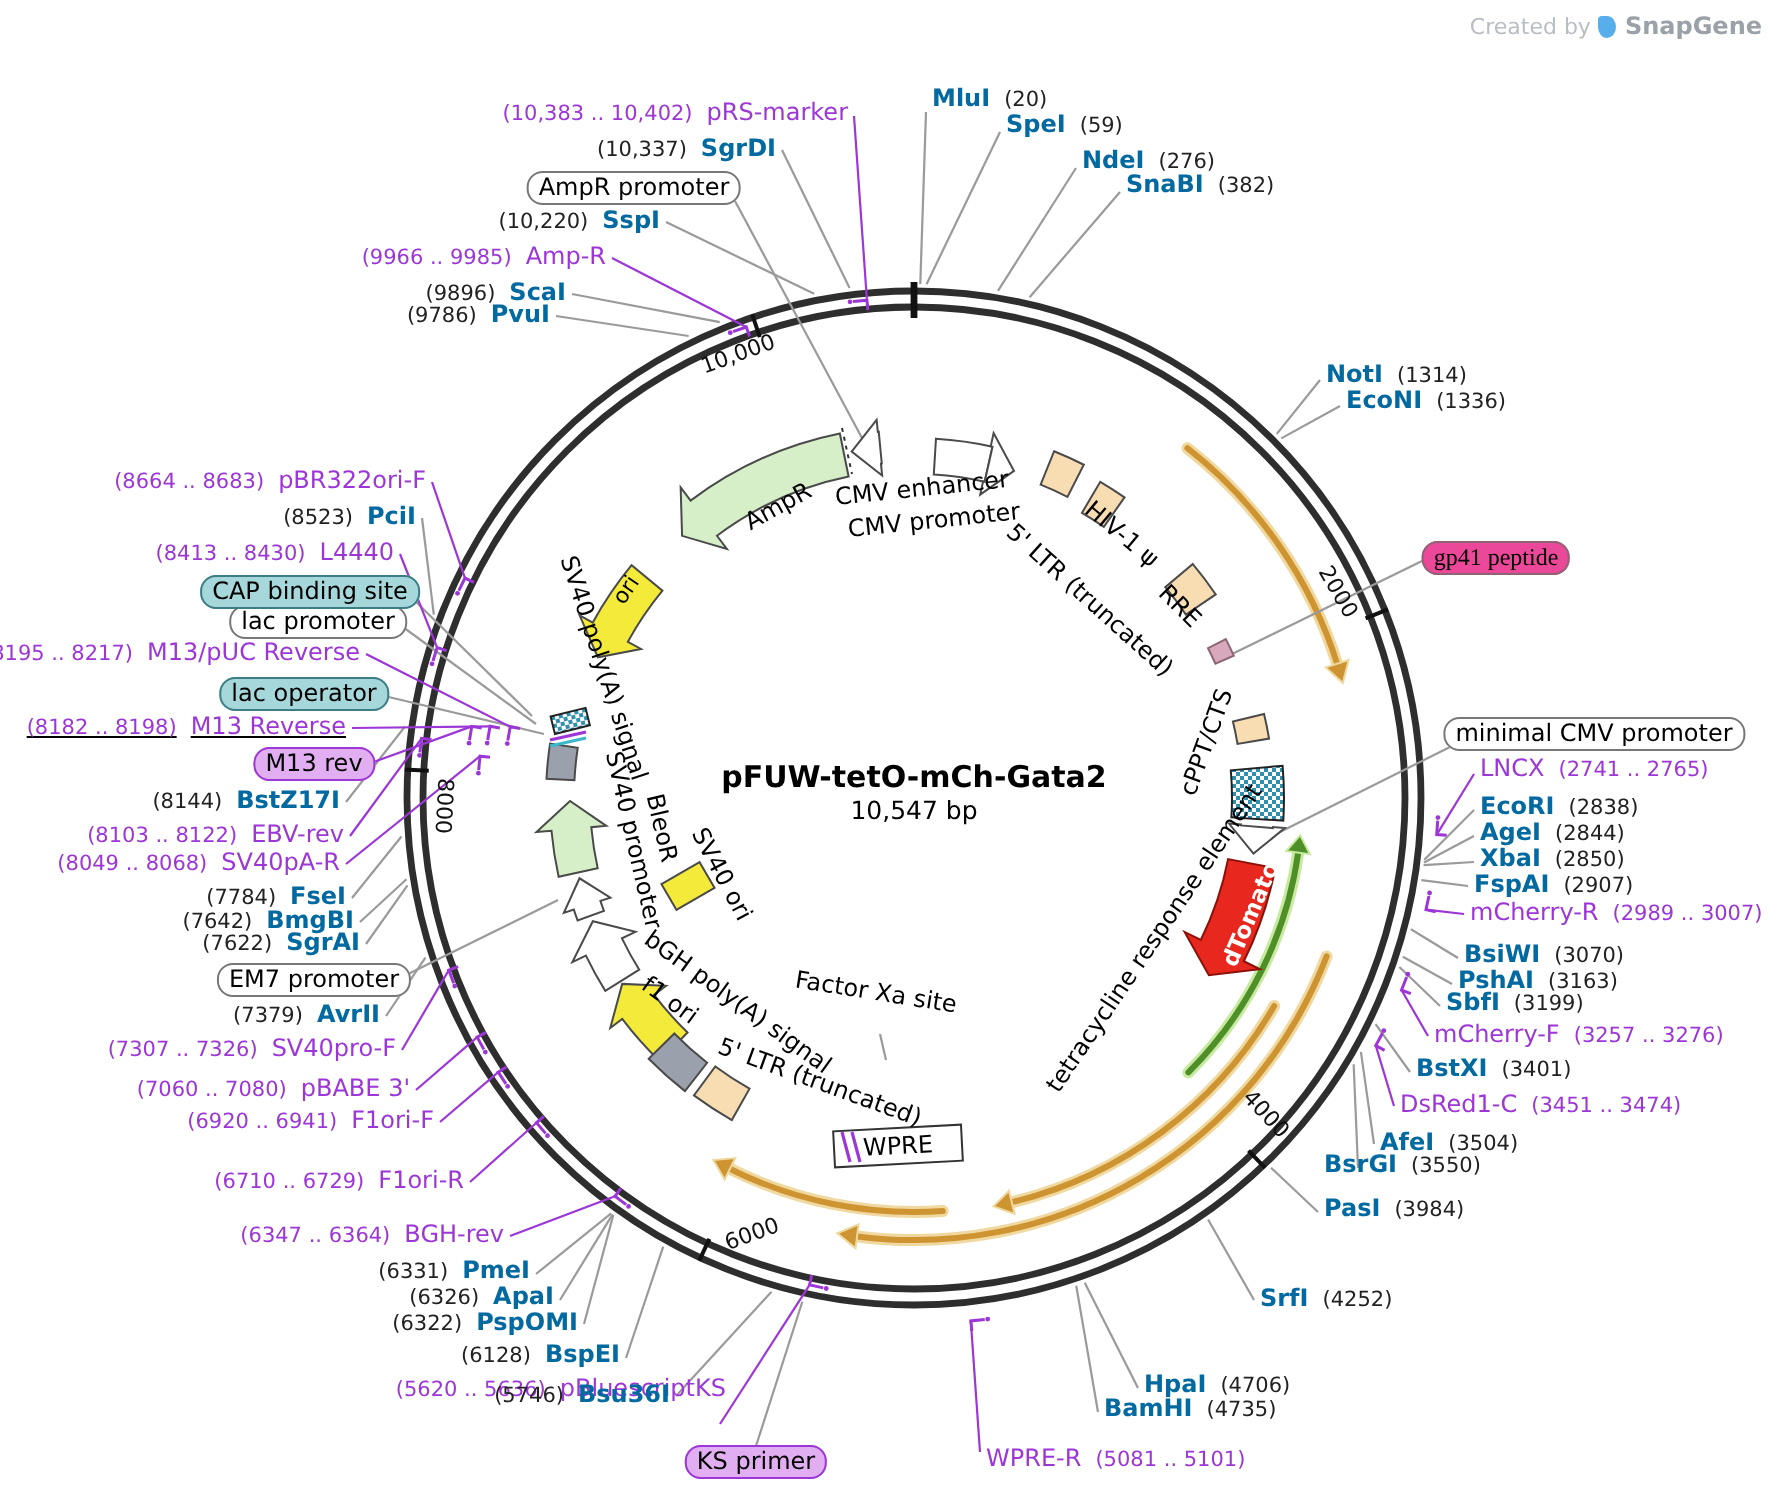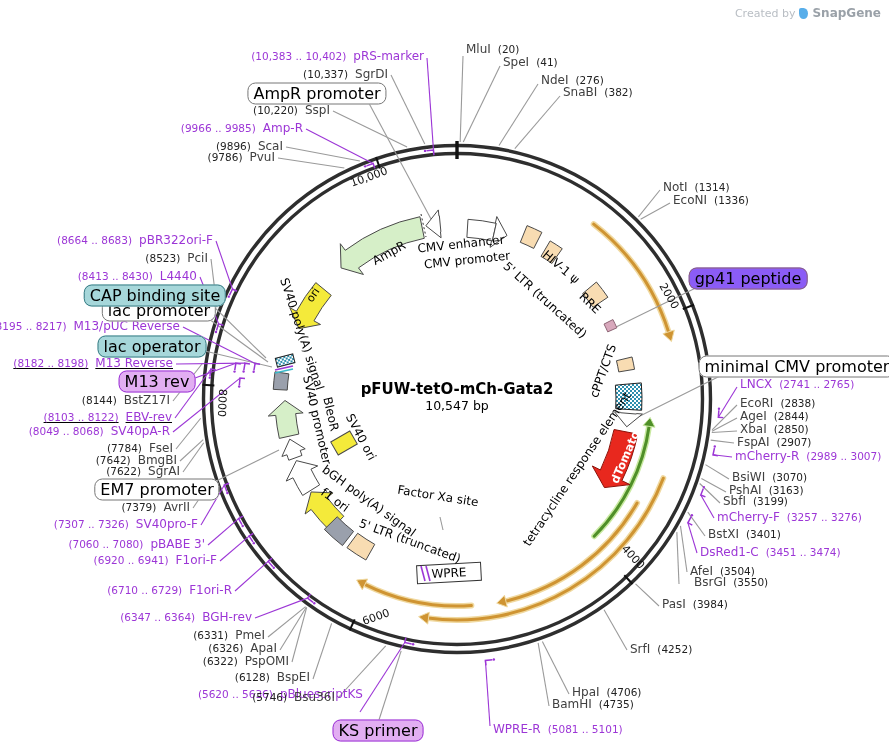--- a/index.html
+++ b/index.html
@@ -1,29 +1,29 @@
 <!DOCTYPE html>
 <html><head>
 <meta charset="utf-8">
 <style>
   html,body{margin:0;padding:0;background:#fff;}
   #stage{position:relative;width:889px;height:750px;background:#fff;overflow:hidden;
          font-family:"DejaVu Sans","Liberation Sans",sans-serif;}
   #map{position:absolute;left:0;top:0;}
   #labels{position:absolute;left:0;top:0;width:889px;height:750px;pointer-events:none;}
   .lbl{position:absolute;white-space:nowrap;font-size:12px;line-height:13px;color:#000;}
-  .lbl .nm{font-weight:normal;color:#404040;}
+  .lbl .nm{font-weight:bold;color:#0369a1;}
   .lbl .ps{font-size:10.5px;color:#222;}
   .lbl.pri .nm{font-weight:normal;color:#9c36d6;}
   .lbl.pri .ps{color:#9c36d6;}
   .lbl .gap{display:inline-block;width:7px;}
-  .bx{border:1px solid #777;border-radius:8px;padding:0px 5px 1px 5px;background:#fff;font-size:16px;}
+  .bx{border:1px solid #777;border-radius:8px;padding:0px 5px 1px 5px;background:#fff;font-size:12px;}
   .bx.teal{background:#a6d7da;border-color:#3d7e86;}
   .bx.purp{background:#e2aef2;border-color:#9c36d6;}
-  .bx.rose{background:#8b5cf6;border-color:#8d6575;}
+  .bx.rose{background:#ec4899;border-color:#8d6575;font-family:Liberation Serif, serif;}
   .rot{position:absolute;white-space:nowrap;font-size:12px;color:#000;transform-origin:center;}
   .tick{font-size:11px;color:#111;}
   .title-line1{font-size:15px;font-weight:bold;}
   .title-line2{font-size:12.5px;}
   #wm{position:absolute;right:8px;top:6px;font-size:11px;color:#b9bec4;display:flex;align-items:center;gap:4px;}
   #wm .drop{width:9px;height:11px;background:#58aeea;border-radius:2px 50% 50% 50%;}
   #wm .brand{color:#9aa1a8;font-weight:bold;font-size:12px;}
   #titleblock{position:absolute;left:457px;top:396px;transform:translate(-50%,-50%);text-align:center;}
 </style>
 </head>
@@ -206,41 +206,41 @@
   </svg>
   <div id="labels">
       <div class="lbl pri" style="top: 50px; right: 465px; text-align: right;"><span class="ps">(10,383 .. 10,402)</span><span class="gap"></span><span class="nm">pRS-marker</span></div>
       <div class="lbl" style="top: 68px; right: 501px; text-align: center; margin-left: 16px;"><span class="ps">(10,337)</span><span class="gap"></span><span class="nm">SgrDI</span></div>
       <div class="lbl" style="top: 94px; left: 317px; transform: translate(-50%, -50%);"><span class="bx"><span class="">AmpR promoter</span></span></div>
       <div class="lbl" style="top: 104px; right: 559px; text-align: right;"><span class="ps">(10,220)</span><span class="gap"></span><span class="nm">SspI</span></div>
       <div class="lbl pri" style="top: 122px; right: 586px; text-align: right;"><span class="ps">(9966 .. 9985)</span><span class="gap"></span><span class="nm">Amp-R</span></div>
       <div class="lbl" style="top: 140px; right: 606px; text-align: right;"><span class="ps">(9896)</span><span class="gap"></span><span class="nm">ScaI</span></div>
       <div class="lbl" style="top: 151px; right: 614px; text-align: right;"><span class="ps">(9786)</span><span class="gap"></span><span class="nm">PvuI</span></div>
       <div class="lbl" style="top: 43px; left: 466px;"><span class="nm">MluI</span><span class="gap"></span><span class="ps">(20)</span></div>
-      <div class="lbl" style="top: 56px; left: 503px;"><span class="nm">SpeI</span><span class="gap"></span><span class="ps">(41)</span></div>
+      <div class="lbl" style="top: 56px; left: 503px;"><span class="nm">SpeI</span><span class="gap"></span><span class="ps">(59)</span></div>
       <div class="lbl" style="top: 74px; left: 541px;"><span class="nm">NdeI</span><span class="gap"></span><span class="ps">(276)</span></div>
       <div class="lbl" style="top: 86px; left: 563px;"><span class="nm">SnaBI</span><span class="gap"></span><span class="ps">(382)</span></div>
       <div class="lbl" style="top: 181px; left: 663px;"><span class="nm">NotI</span><span class="gap"></span><span class="ps">(1314)</span></div>
       <div class="lbl" style="top: 194px; left: 673px;"><span class="nm">EcoNI</span><span class="gap"></span><span class="ps">(1336)</span></div>
       <div class="lbl" style="top: 279px; left: 748px; transform: translate(-50%, -50%);"><span class="bx rose"><span class="">gp41 peptide</span></span></div>
       <div class="lbl" style="top: 367px; left: 797px; transform: translate(-50%, -50%);"><span class="bx"><span class="">minimal CMV promoter</span></span></div>
       <div class="lbl pri" style="top: 378px; left: 740px;"><span class="nm">LNCX</span><span class="gap"></span><span class="ps">(2741 .. 2765)</span></div>
       <div class="lbl" style="top: 397px; left: 740px;"><span class="nm">EcoRI</span><span class="gap"></span><span class="ps">(2838)</span></div>
       <div class="lbl" style="top: 410px; left: 740px;"><span class="nm">AgeI</span><span class="gap"></span><span class="ps">(2844)</span></div>
       <div class="lbl" style="top: 423px; left: 740px;"><span class="nm">XbaI</span><span class="gap"></span><span class="ps">(2850)</span></div>
       <div class="lbl" style="top: 436px; left: 737px;"><span class="nm">FspAI</span><span class="gap"></span><span class="ps">(2907)</span></div>
       <div class="lbl pri" style="top: 450px; left: 735px;"><span class="nm">mCherry-R</span><span class="gap"></span><span class="ps">(2989 .. 3007)</span></div>
       <div class="lbl" style="top: 471px; left: 732px;"><span class="nm">BsiWI</span><span class="gap"></span><span class="ps">(3070)</span></div>
       <div class="lbl" style="top: 484px; left: 729px;"><span class="nm">PshAI</span><span class="gap"></span><span class="ps">(3163)</span></div>
       <div class="lbl" style="top: 495px; left: 723px;"><span class="nm">SbfI</span><span class="gap"></span><span class="ps">(3199)</span></div>
       <div class="lbl pri" style="top: 511px; left: 717px;"><span class="nm">mCherry-F</span><span class="gap"></span><span class="ps">(3257 .. 3276)</span></div>
       <div class="lbl" style="top: 528px; left: 708px;"><span class="nm">BstXI</span><span class="gap"></span><span class="ps">(3401)</span></div>
       <div class="lbl pri" style="top: 546px; left: 700px;"><span class="nm">DsRed1-C</span><span class="gap"></span><span class="ps">(3451 .. 3474)</span></div>
       <div class="lbl" style="top: 565px; left: 690px;"><span class="nm">AfeI</span><span class="gap"></span><span class="ps">(3504)</span></div>
-      <div class="lbl" style="top: 576px; left: 694px;"><span class="nm">BsrGI</span><span class="gap"></span><span class="ps">(3550)</span></div>
+      <div class="lbl" style="top: 576px; left: 662px;"><span class="nm">BsrGI</span><span class="gap"></span><span class="ps">(3550)</span></div>
       <div class="lbl" style="top: 598px; left: 662px;"><span class="nm">PasI</span><span class="gap"></span><span class="ps">(3984)</span></div>
       <div class="lbl" style="top: 643px; left: 630px;"><span class="nm">SrfI</span><span class="gap"></span><span class="ps">(4252)</span></div>
       <div class="lbl" style="top: 686px; left: 572px;"><span class="nm">HpaI</span><span class="gap"></span><span class="ps">(4706)</span></div>
       <div class="lbl" style="top: 698px; left: 552px;"><span class="nm">BamHI</span><span class="gap"></span><span class="ps">(4735)</span></div>
       <div class="lbl pri" style="top: 723px; left: 493px;"><span class="nm">WPRE-R</span><span class="gap"></span><span class="ps">(5081 .. 5101)</span></div>
       <div class="lbl" style="top: 731px; left: 378px; transform: translate(-50%, -50%);"><span class="bx purp"><span class="">KS primer</span></span></div>
       <div class="lbl pri" style="top: 688px; right: 526px; "><span class="ps">(5620 .. 5636)</span><span class="gap"></span><span class="nm">pBluescriptKS</span></div>
       <div class="lbl" style="top: 691px; right: 554px; text-align: right;"><span class="ps">(5746)</span><span class="gap"></span><span class="nm">Bsu36I</span></div>
       <div class="lbl" style="top: 671px; right: 579px; text-align: right;"><span class="ps">(6128)</span><span class="gap"></span><span class="nm">BspEI</span></div>
       <div class="lbl" style="top: 655px; right: 600px; text-align: right;"><span class="ps">(6322)</span><span class="gap"></span><span class="nm">PspOMI</span></div>
@@ -250,21 +250,21 @@
       <div class="lbl pri" style="top: 584px; right: 657px; text-align: right;"><span class="ps">(6710 .. 6729)</span><span class="gap"></span><span class="nm">F1ori-R</span></div>
       <div class="lbl pri" style="top: 554px; right: 672px; text-align: right;"><span class="ps">(6920 .. 6941)</span><span class="gap"></span><span class="nm">F1ori-F</span></div>
       <div class="lbl pri" style="top: 538px; right: 684px; text-align: right;"><span class="ps">(7060 .. 7080)</span><span class="gap"></span><span class="nm">pBABE 3'</span></div>
       <div class="lbl pri" style="top: 518px; right: 691px; text-align: right;"><span class="ps">(7307 .. 7326)</span><span class="gap"></span><span class="nm">SV40pro-F</span></div>
       <div class="lbl" style="top: 501px; right: 699px; text-align: center;"><span class="ps">(7379)</span><span class="gap"></span><span class="nm">AvrII</span></div>
       <div class="lbl" style="top: 490px; left: 157px; transform: translate(-50%, -50%);"><span class="bx"><span class="">EM7 promoter</span></span></div>
       <div class="lbl" style="top: 465px; right: 709px; text-align: right;"><span class="ps">(7622)</span><span class="gap"></span><span class="nm">SgrAI</span></div>
       <div class="lbl" style="top: 454px; right: 712px; text-align: right;"><span class="ps">(7642)</span><span class="gap"></span><span class="nm">BmgBI</span></div>
       <div class="lbl" style="top: 442px; right: 716px; text-align: right;"><span class="ps">(7784)</span><span class="gap"></span><span class="nm">FseI</span></div>
       <div class="lbl pri" style="top: 425px; right: 719px; text-align: left;"><span class="ps">(8049 .. 8068)</span><span class="gap"></span><span class="nm">SV40pA-R</span></div>
-      <div class="lbl pri" style="top: 411px; right: 717px; text-align: right; text-decoration: underline;"><span class="ps">(8103 .. 8122)</span><span class="gap"></span><span class="nm">EBV-rev</span></div>
+      <div class="lbl pri" style="top: 411px; right: 717px; text-align: right;"><span class="ps">(8103 .. 8122)</span><span class="gap"></span><span class="nm">EBV-rev</span></div>
       <div class="lbl" style="top: 394px; right: 719px; text-align: right;"><span class="ps">(8144)</span><span class="gap"></span><span class="nm">BstZ17I</span></div>
       <div class="lbl" style="top: 382px; left: 157px; transform: translate(-50%, -50%);"><span class="bx purp"><span class="">M13 rev</span></span></div>
       <div class="lbl pri" style="top: 357px; right: 716px; text-align: right; text-decoration: underline;"><span class="ps">(8182 .. 8198)</span><span class="gap"></span><span class="nm">M13 Reverse</span></div>
       <div class="lbl" style="top: 347px; left: 152px; transform: translate(-50%, -50%);"><span class="bx teal"><span class="">lac operator</span></span></div>
       <div class="lbl pri" style="top: 320px; right: 709px; text-align: right;"><span class="ps">(8195 .. 8217)</span><span class="gap"></span><span class="nm">M13/pUC Reverse</span></div>
       <div class="lbl" style="top: 311px; left: 159px; transform: translate(-50%, -50%);"><span class="bx"><span class="">lac promoter</span></span></div>
       <div class="lbl" style="top: 296px; left: 155px; transform: translate(-50%, -50%);"><span class="bx teal"><span class="">CAP binding site</span></span></div>
       <div class="lbl pri" style="top: 270px; right: 692px; text-align: right;"><span class="ps">(8413 .. 8430)</span><span class="gap"></span><span class="nm">L4440</span></div>
       <div class="lbl" style="top: 252px; right: 681px; text-align: right;"><span class="ps">(8523)</span><span class="gap"></span><span class="nm">PciI</span></div>
       <div class="lbl pri" style="top: 234px; right: 676px; text-align: right;"><span class="ps">(8664 .. 8683)</span><span class="gap"></span><span class="nm">pBR322ori-F</span></div>

